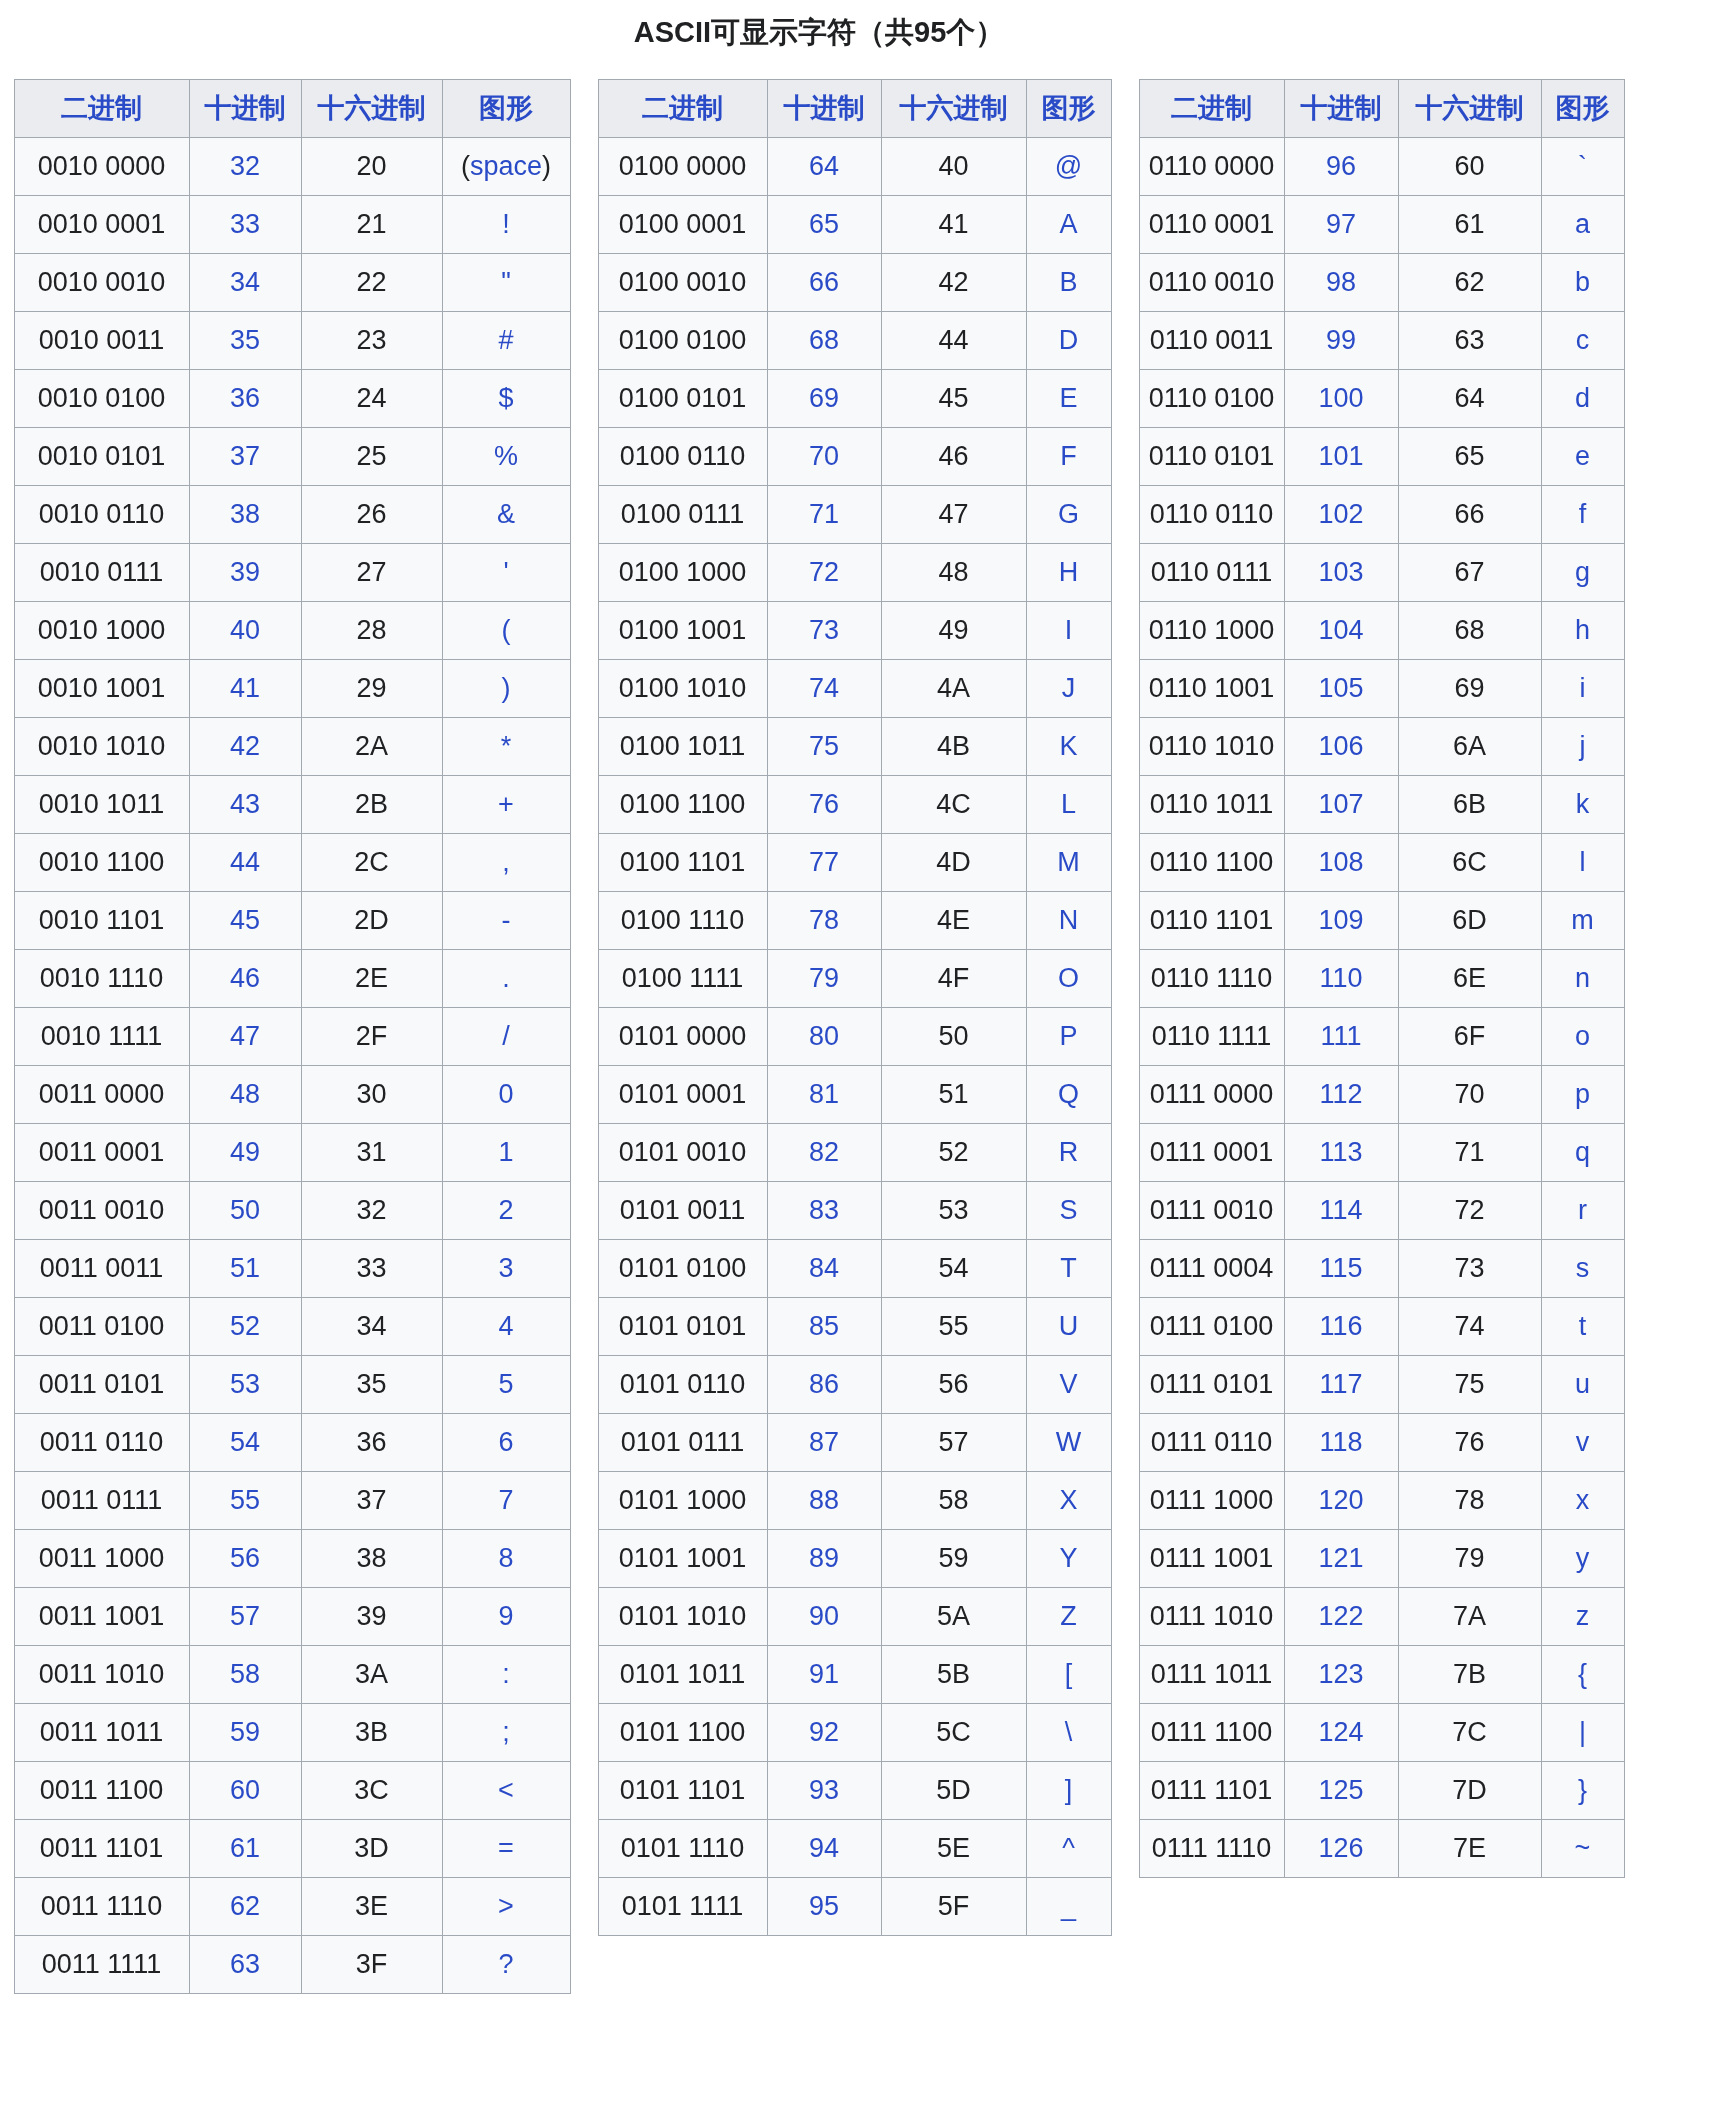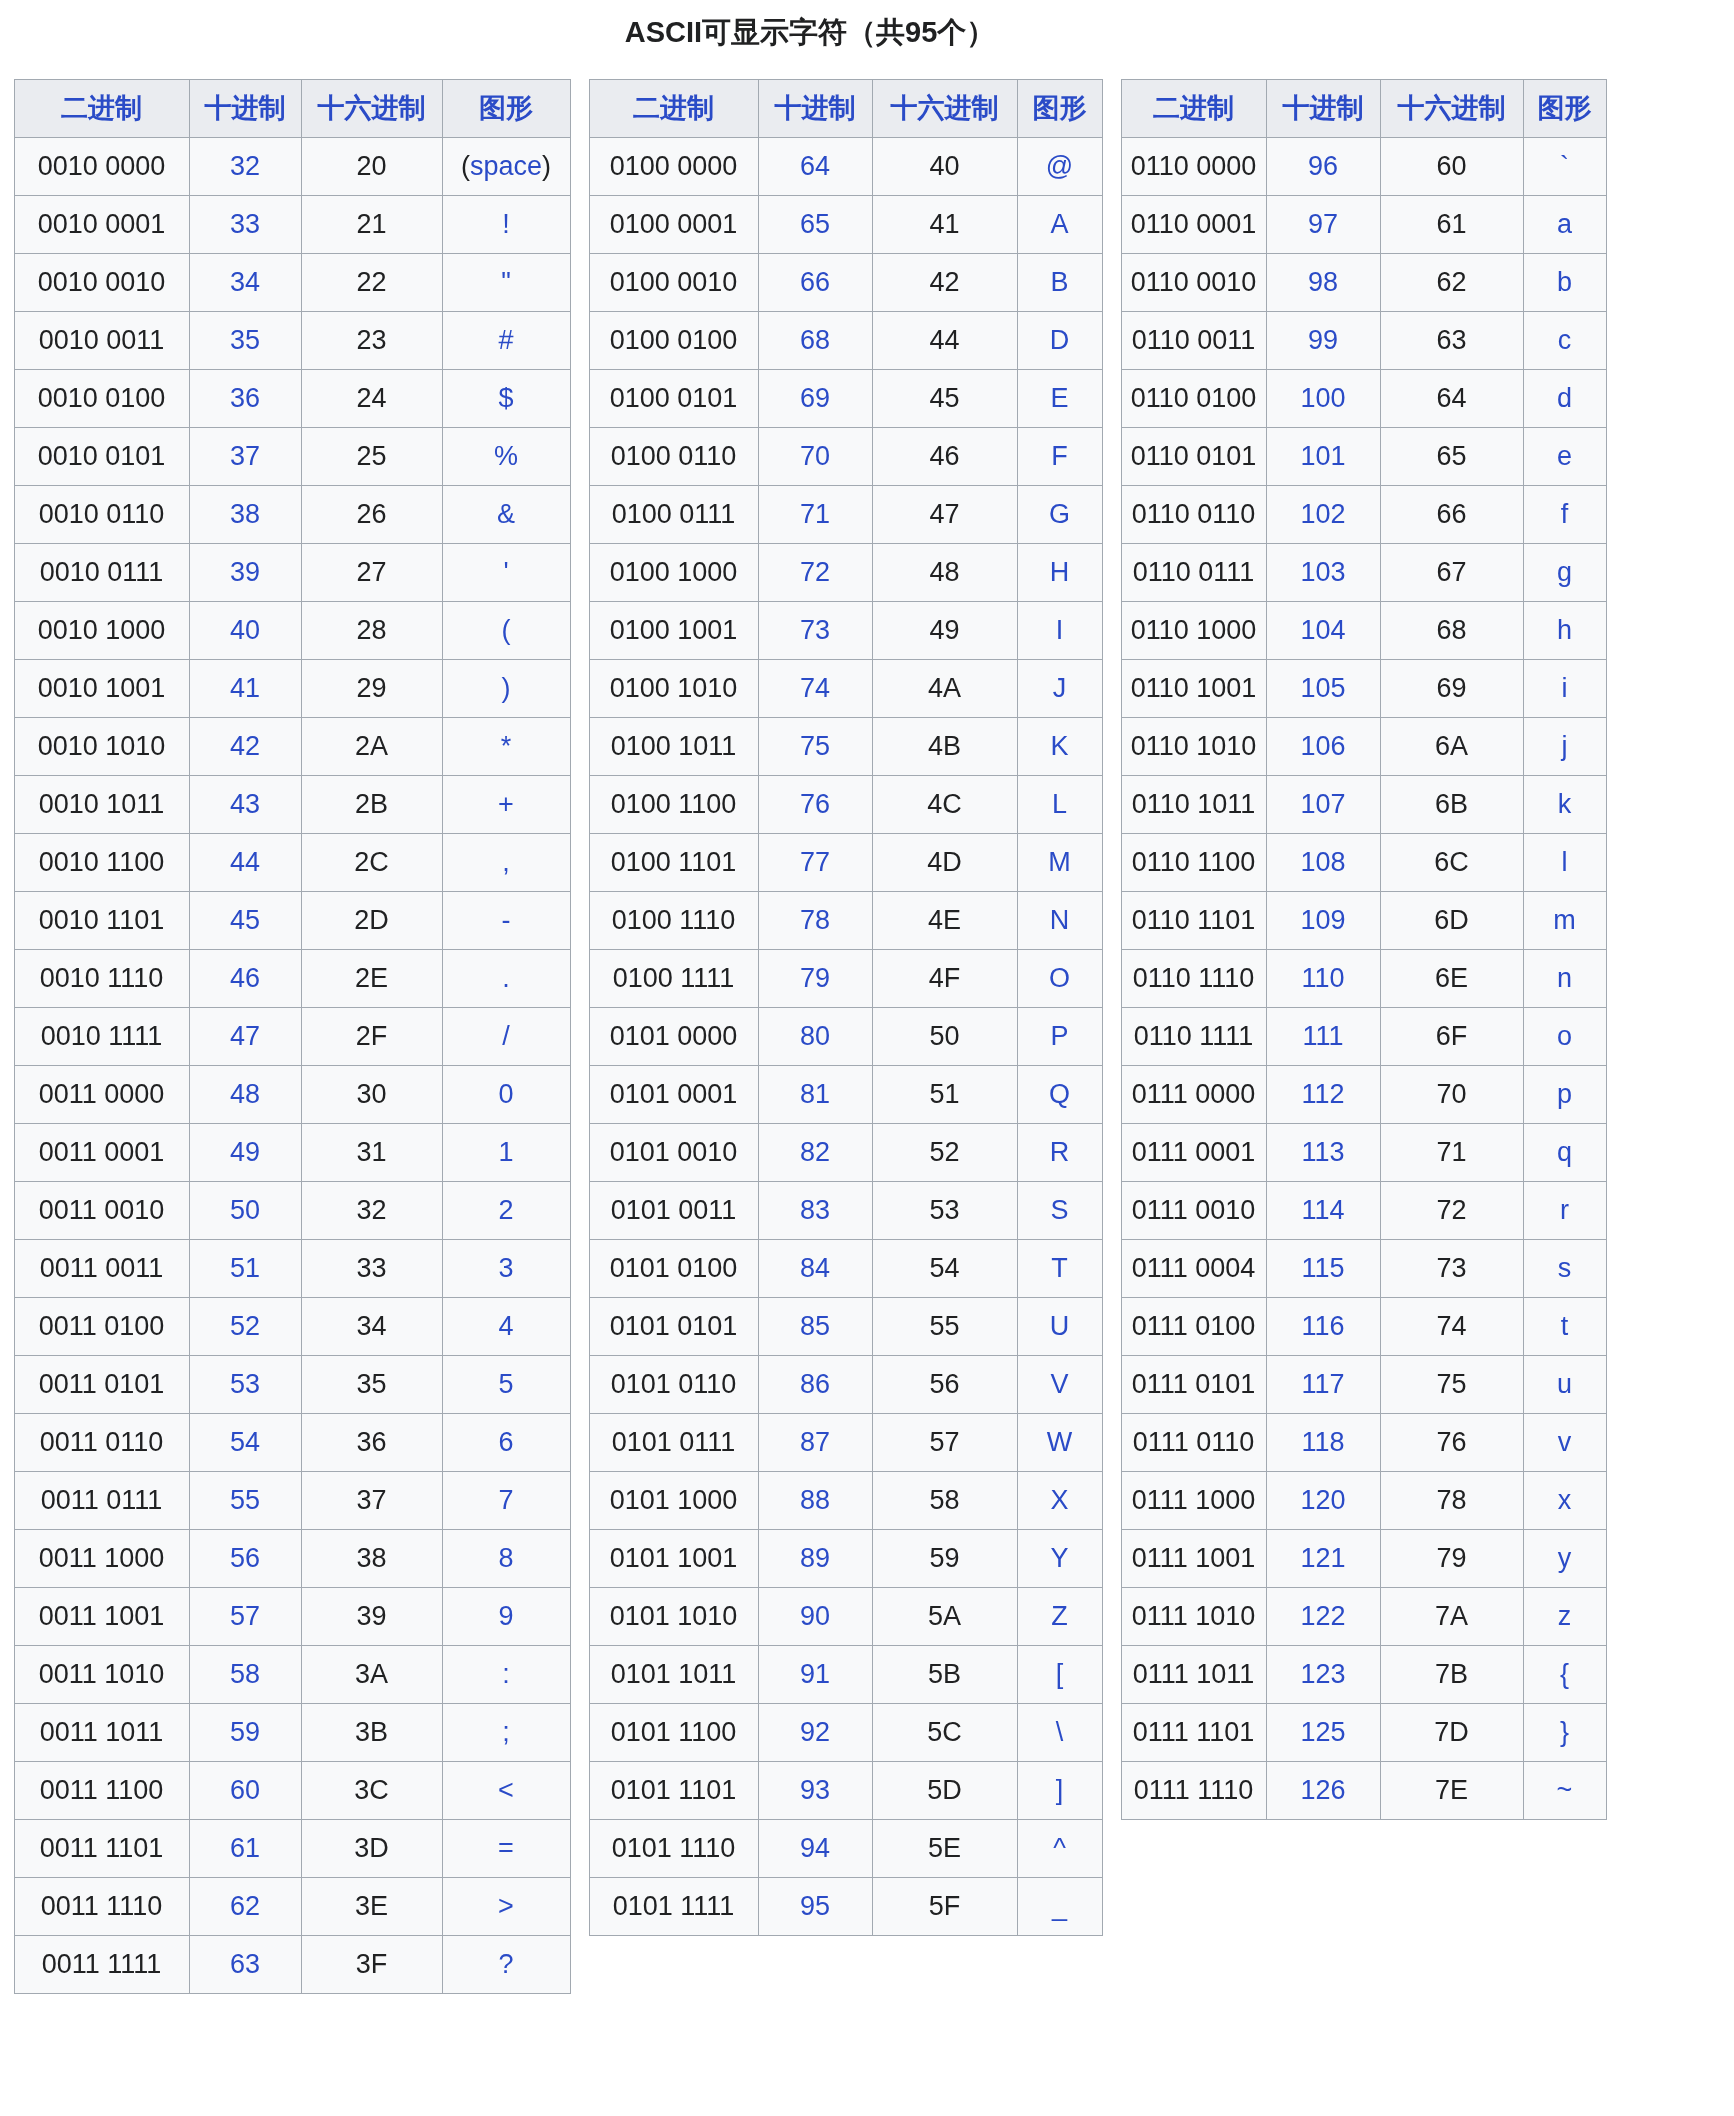--- a/index.html
+++ b/index.html
@@ -28,21 +28,21 @@
     text-align:center;
     font-weight:bold;
     font-size:29px;
     line-height:39px;
     margin:1px 0 27px 0;
     color:var(--text);
   }
   .tables{
     display:flex;
     align-items:flex-start;
-    gap:18px;
+    gap:27px;
   }
   table.ascii{
     border-collapse:collapse;
     table-layout:fixed;
     background:var(--cell-bg);
     font-size:27px;
     line-height:33px;
   }
   .ascii th,.ascii td{
     border:1.9px solid var(--border);
@@ -660,20 +660,26 @@
             <td><span class="plain">7A</span></td>
             <td><span class="link">z</span></td>
           </tr>
           <tr>
             <td><span class="plain">0111 1011</span></td>
             <td><span class="link">123</span></td>
             <td><span class="plain">7B</span></td>
             <td><span class="link">{</span></td>
           </tr>
           <tr>
+            <td><span class="plain">0111 1100</span></td>
+            <td><span class="link">124</span></td>
+            <td><span class="plain">7C</span></td>
+            <td><span class="link">|</span></td>
+          </tr>
+          <tr>
             <td><span class="plain">0111 1101</span></td>
             <td><span class="link">125</span></td>
             <td><span class="plain">7D</span></td>
             <td><span class="link">}</span></td>
           </tr>
           <tr>
             <td><span class="plain">0111 1110</span></td>
             <td><span class="link">126</span></td>
             <td><span class="plain">7E</span></td>
             <td><span class="link">~</span></td>

